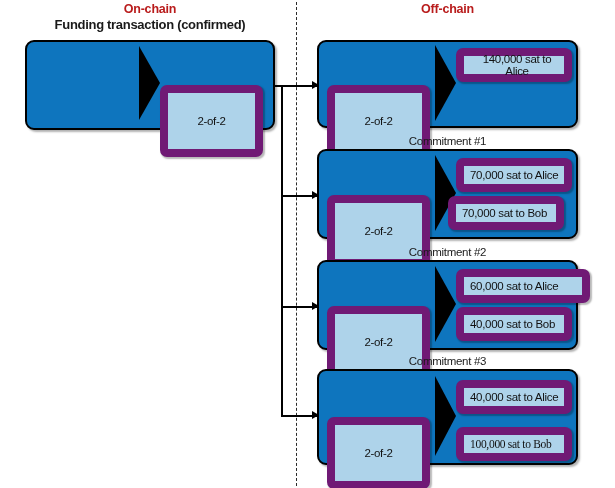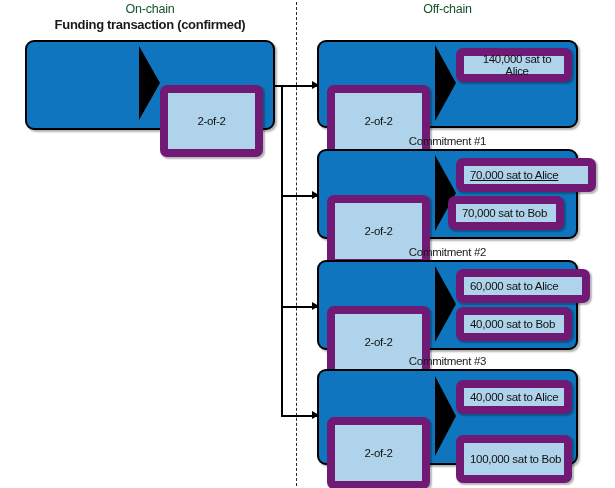--- a/index.html
+++ b/index.html
@@ -24,24 +24,24 @@
   }
 
   
   .col-header {
     position: absolute;
     text-align: center;
     line-height: 1.05;
   }
   .col-header .title {
     font-size: 12.5px;
-    font-weight: normal;
+    font-weight: bold;
     letter-spacing: -0.2px;
     display: block;
-    color: #14532d;
+    color: #b91c1c;
   }
   .col-header .subtitle {
     font-size: 13px;
     font-weight: bold;
     display: block;
     margin-top: 2px;
     color: #1a1a1a;
     letter-spacing: -0.3px;
   }
 
@@ -162,33 +162,33 @@
   <div class="tx-box" id="commitment-0-box" style="left:317px; top:40px; width:261px; height:88px;">
     <div class="pane input-pane" style="left:8px; top:7px; width:103px; height:72px;">2-of-2</div>
     <div class="tri" style="left:116px; top:3px; border-width:38px 0 38px 21px;"></div>
     <div class="pane output-pane" style="left:137px; top:6px; width:116px; height:34px;">140,000 sat to Alice</div>
   </div>
 
   <div class="section-label" style="top:135px;">Commitment #1</div>
   <div class="tx-box" id="commitment-1-box" style="left:317px; top:149px; width:261px; height:90px;">
     <div class="pane input-pane" style="left:8px; top:8px; width:103px; height:72px;">2-of-2</div>
     <div class="tri" style="left:116px; top:4px; border-width:38px 0 38px 21px;"></div>
-    <div class="pane output-pane" style="left:137px; top:7px; width:140px; height:34px;text-decoration:underline;">70,000 sat to Alice</div>
+    <div class="pane output-pane" style="left:137px; top:7px; width:116px; height:34px;">70,000 sat to Alice</div>
     <div class="pane output-pane" style="left:129px; top:45px; width:116px; height:34px;">70,000 sat to Bob</div>
   </div>
 
   <div class="section-label" style="top:246px;">Commitment #2</div>
   <div class="tx-box" id="commitment-2-box" style="left:317px; top:260px; width:261px; height:90px;">
     <div class="pane input-pane" style="left:8px; top:8px; width:103px; height:72px;">2-of-2</div>
     <div class="tri" style="left:116px; top:4px; border-width:38px 0 38px 21px;"></div>
     <div class="pane output-pane" style="left:137px; top:7px; width:134px; height:34px;">60,000 sat to Alice</div>
     <div class="pane output-pane" style="left:137px; top:45px; width:116px; height:34px;">40,000 sat to Bob</div>
   </div>
 
   <div class="section-label" style="top:355px;">Commitment #3</div>
   <div class="tx-box" id="commitment-3-box" style="left:317px; top:369px; width:261px; height:96px;">
     <div class="pane input-pane" style="left:8px; top:10px; width:103px; height:72px;">2-of-2</div>
     <div class="tri" style="left:116px; top:5px; border-width:40px 0 40px 21px;"></div>
     <div class="pane output-pane" style="left:137px; top:9px; width:116px; height:34px;">40,000 sat to Alice</div>
-    <div class="pane output-pane" style="left:137px; top:64px; width:116px; height:48px;">100,000 sat to Bob</div>
+    <div class="pane output-pane" style="left:137px; top:56px; width:116px; height:34px;font-family:Liberation Serif, serif;">100,000 sat to Bob</div>
   </div>
 
 </div>
 
 </body></html>

